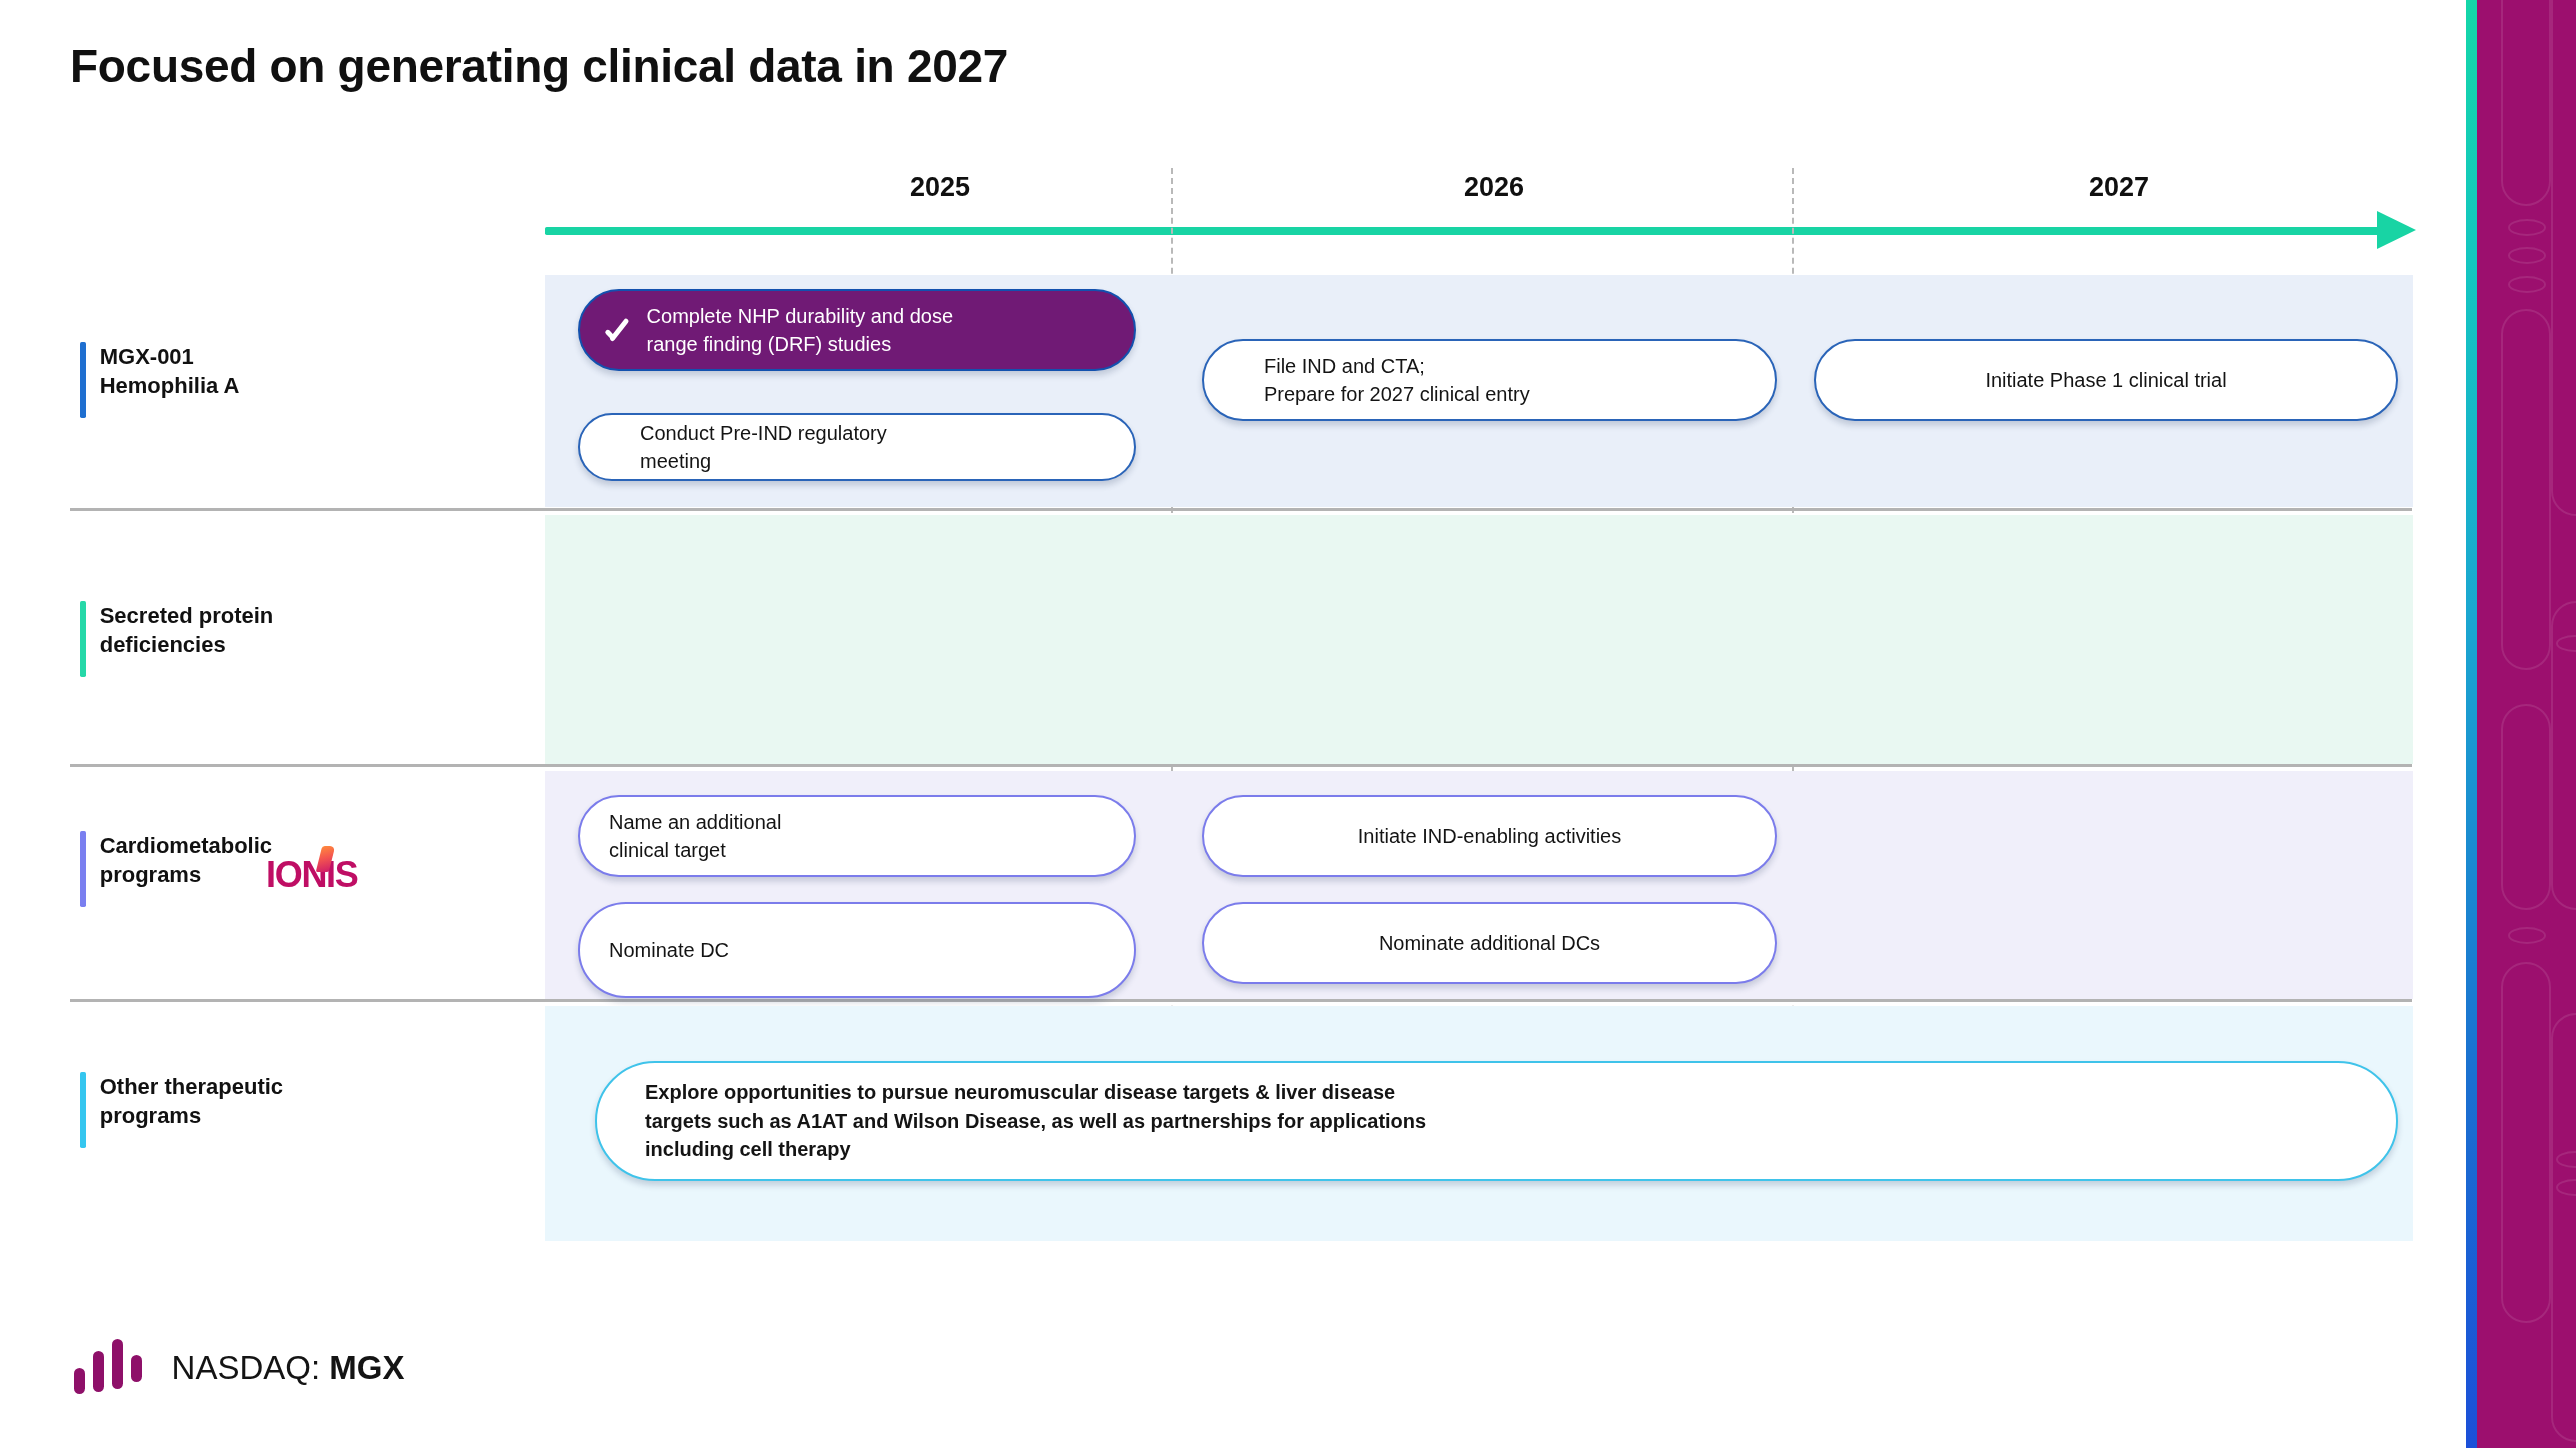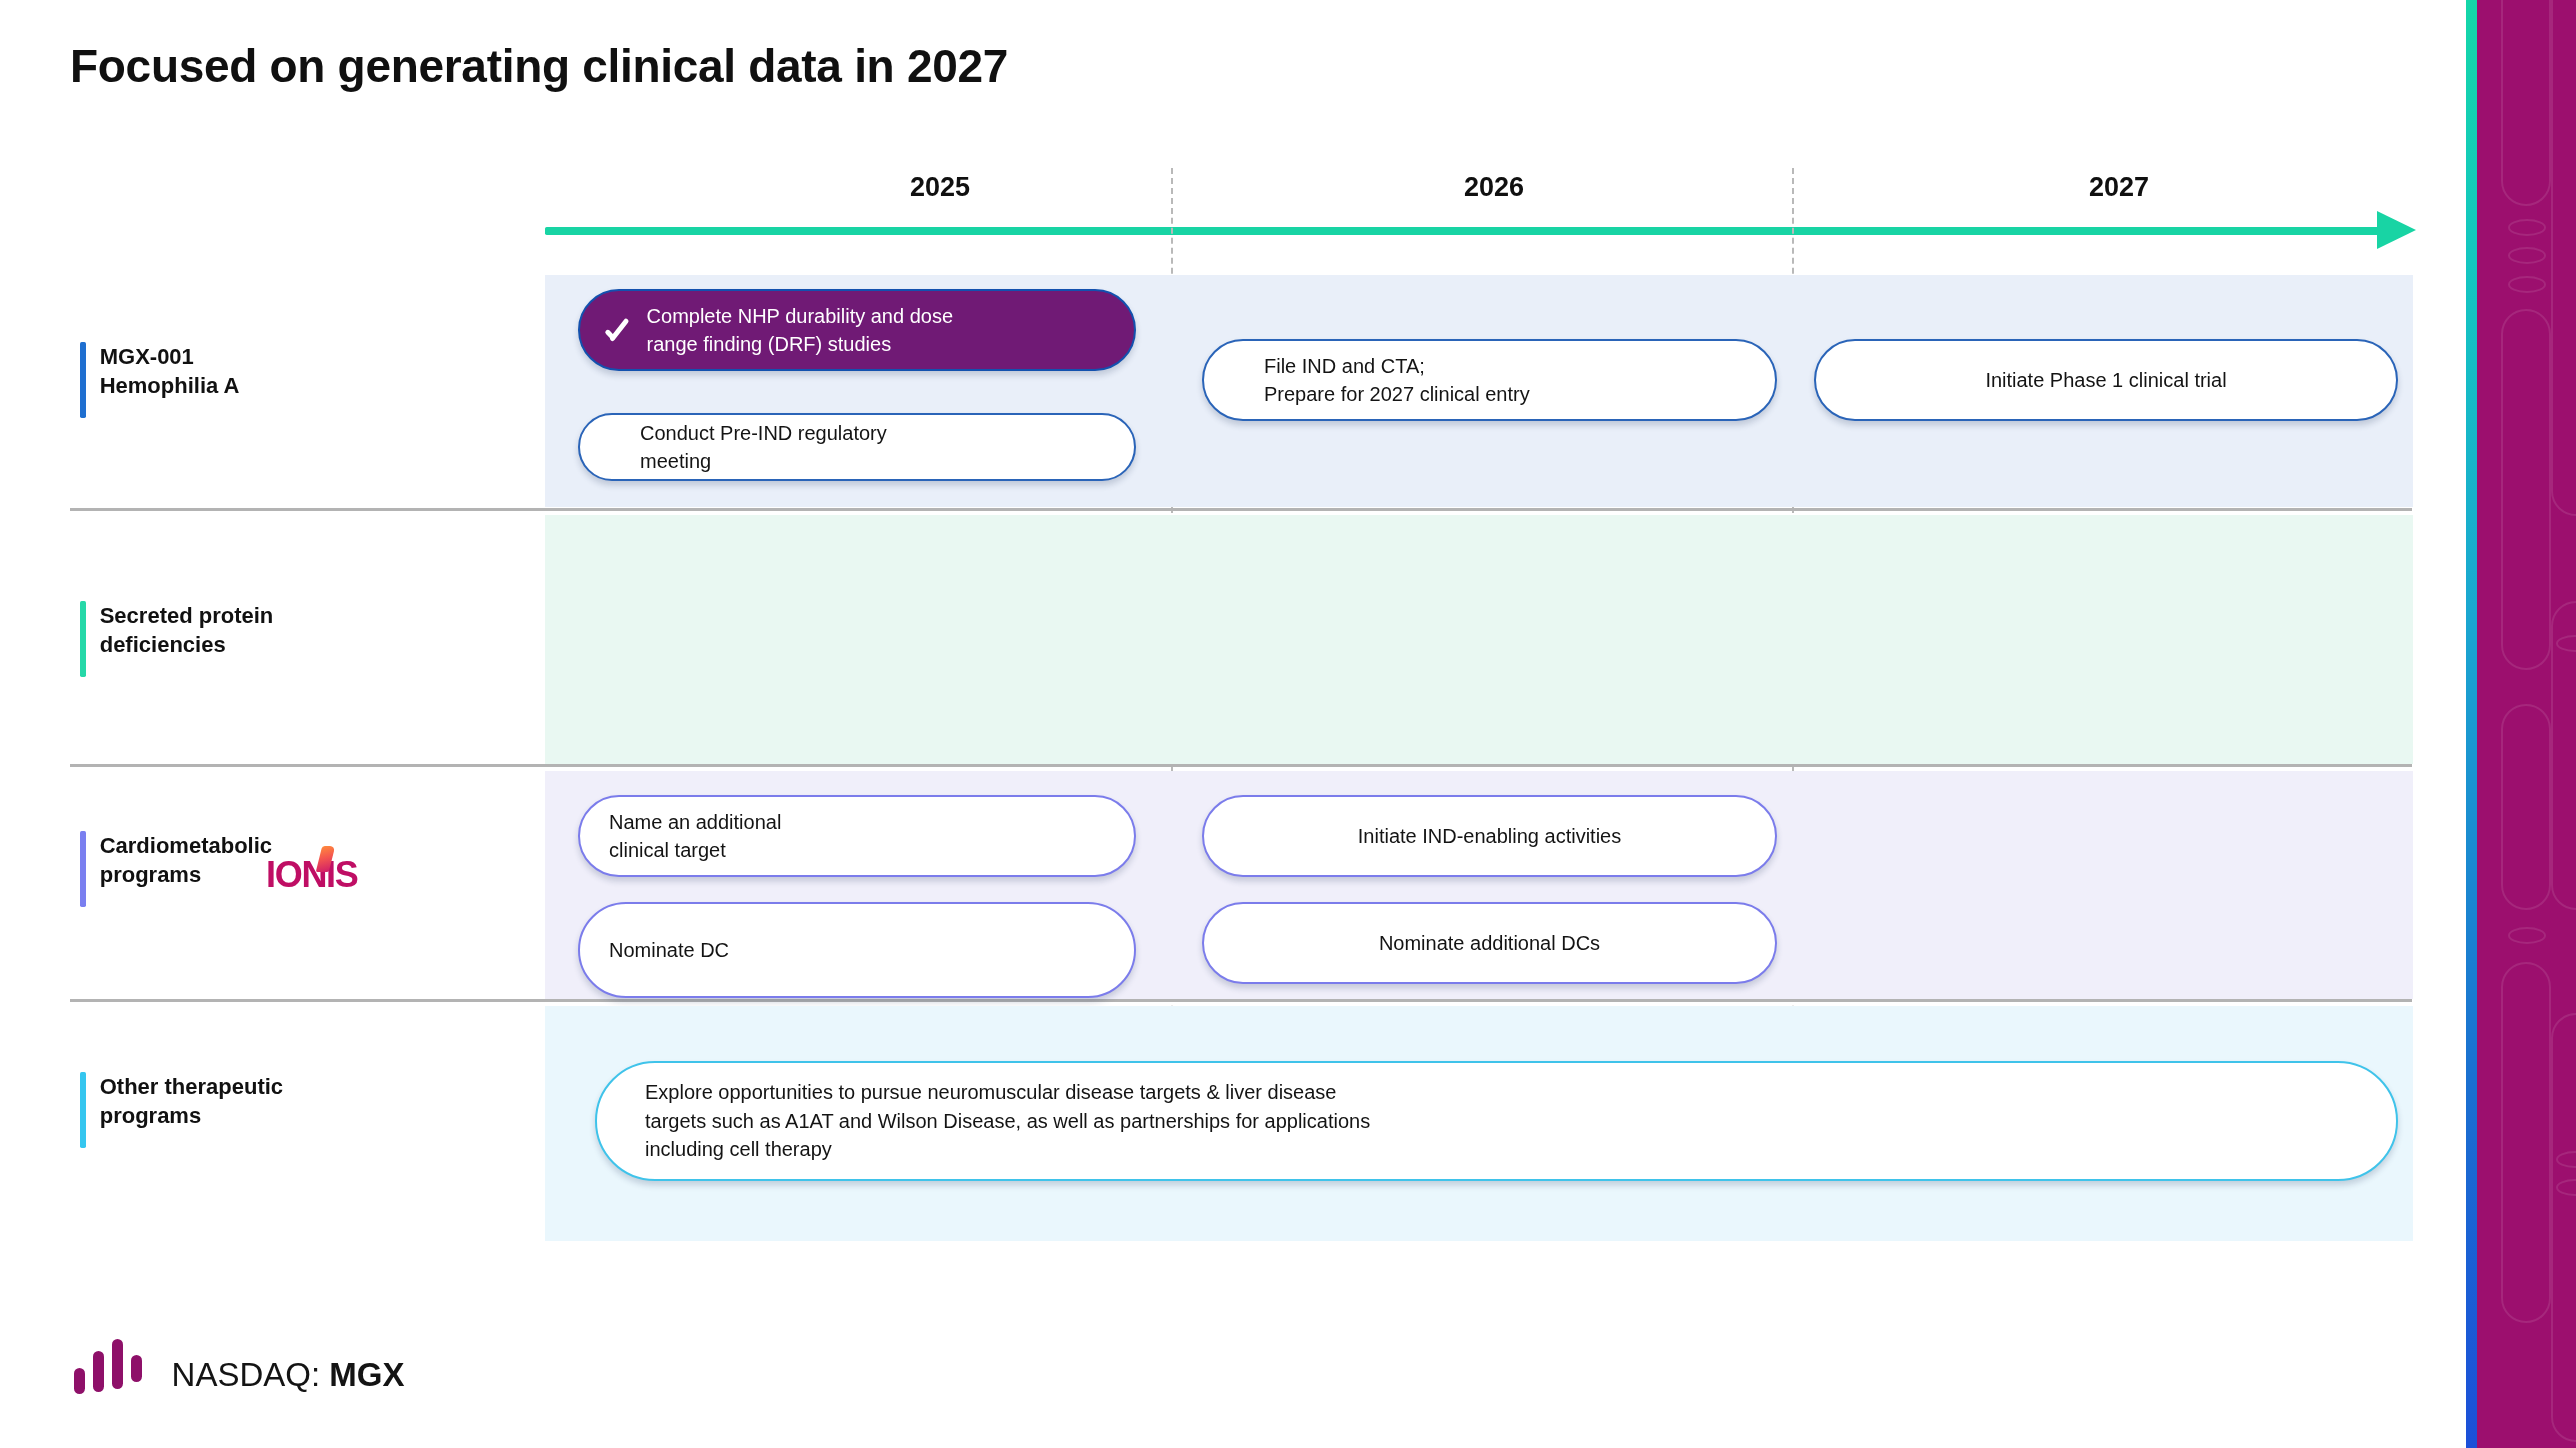--- a/index.html
+++ b/index.html
@@ -128,21 +128,21 @@
   }
   #ionis .flame {
     position: absolute; left: 53px; top: -7.7px;
     width: 13px; height: 26px;
     background: linear-gradient(165deg, #ff8a3d 0%, #f4564f 45%, #cf1d68 100%);
     transform: skewX(-14deg);
     border-radius: 2.6px 5.2px 1.7px 1.7px;
   }
 
   
-  #footer { position: absolute; left: 74px; top: 1341px; display: flex; align-items: flex-end; }
+  #footer { position: absolute; left: 74px; top: 1341px; display: flex; align-items: center; }
   #nasdaq-bars { position: relative; width: 77px; height: 53px; margin-right: 20.6px; }
   #nasdaq-bars i { position: absolute; bottom: 0; width: 11px; border-radius: 6px; background: #8e1069; display: block; }
   #footer-text { font-size: 33px; color: #141414; }
   #footer-text b { font-weight: 700; }
 </style>
 </head>
 <body>
 
 <div id="slide">
 
@@ -226,21 +226,21 @@
   </div>
 
   <div class="row-band" style="top:1006px;height:235px;background:#eaf7fd;"></div>
   <div class="row-label" style="top:1072px;">
     <div class="accent" style="height:76px;background:#35c6ef;"></div>
     <div class="txt">Other therapeutic
 programs</div>
   </div>
 
   <div class="pill" style="left:595px;top:1061px;width:1803px;height:120px;border:2.6px solid #3fc3ea;">
-    <div class="pill-text" style="margin-left:48px;">Explore opportunities to pursue neuromuscular disease targets &amp; liver disease
+    <div class="pill-text" style="margin-left:48px;font-weight:bold;">Explore opportunities to pursue neuromuscular disease targets &amp; liver disease
 targets such as A1AT and Wilson Disease, as well as partnerships for applications
 including cell therapy</div>
   </div>
 
   <div id="footer">
     <div id="nasdaq-bars">
       <i style="left:0px;  height:26px;"></i>
       <i style="left:19px; height:41px; bottom:1.7px;"></i>
       <i style="left:38px; height:50px; bottom:5.2px;"></i>
       <i style="left:57px; height:27.5px; bottom:12px;"></i>

